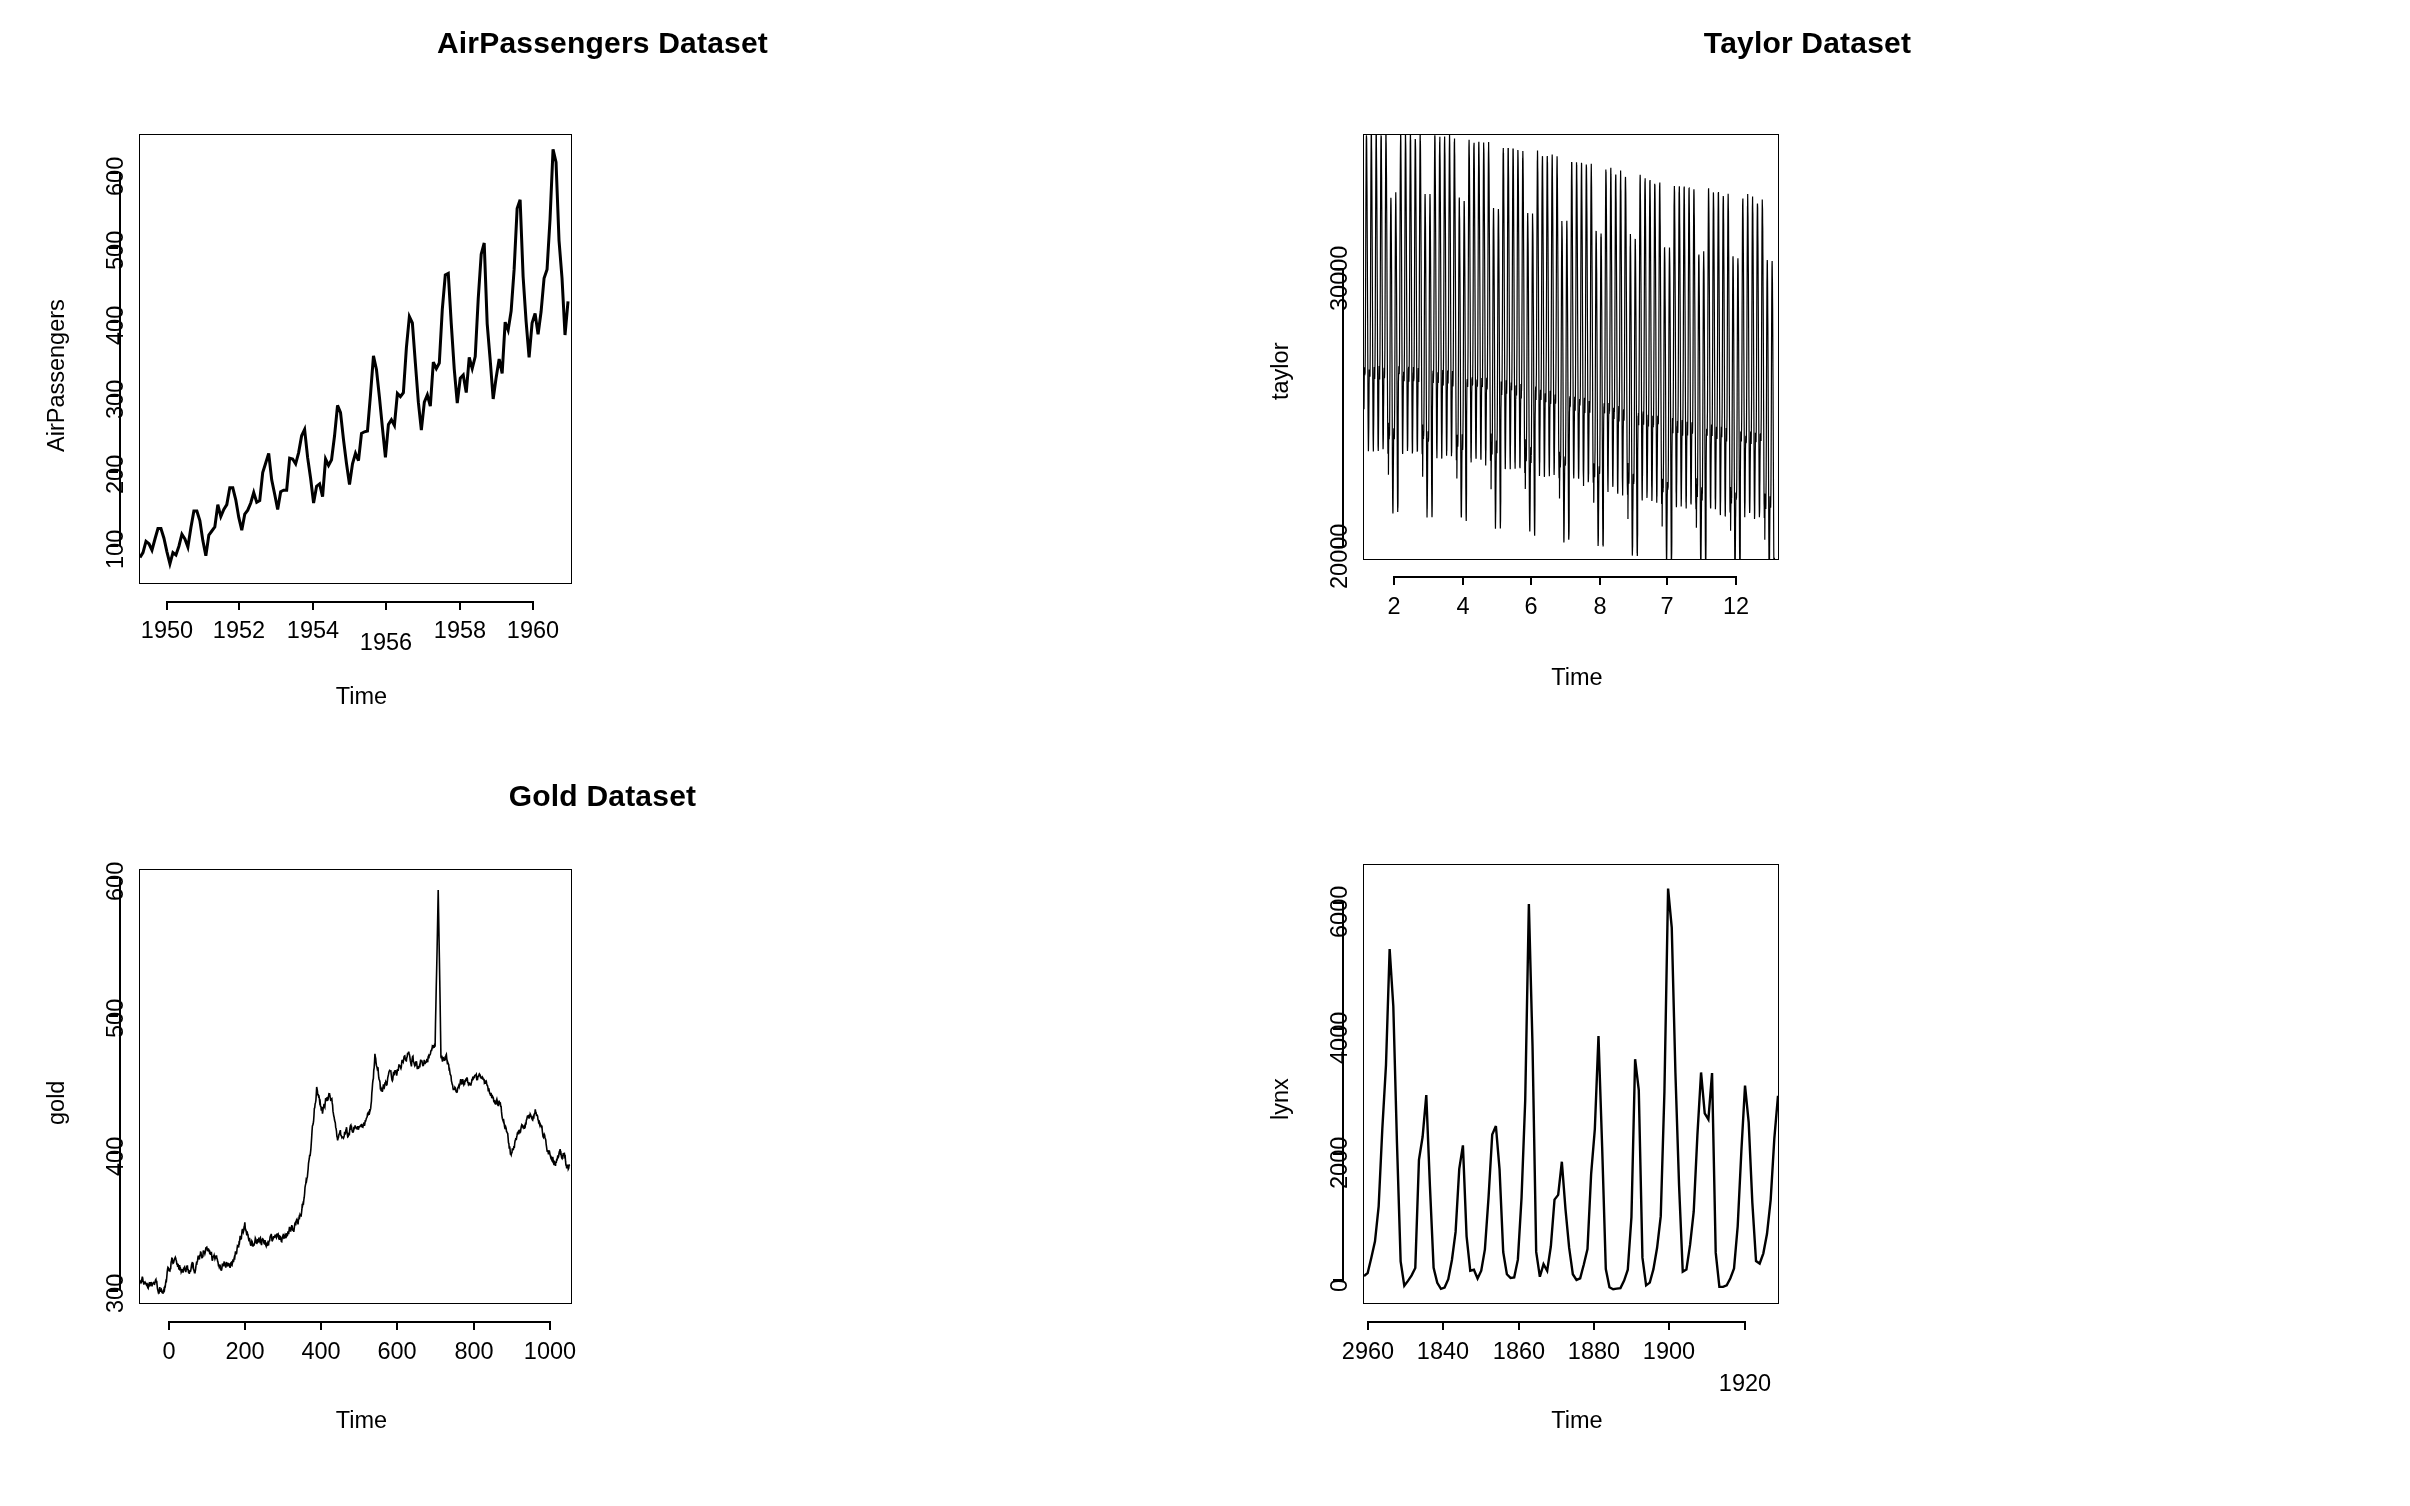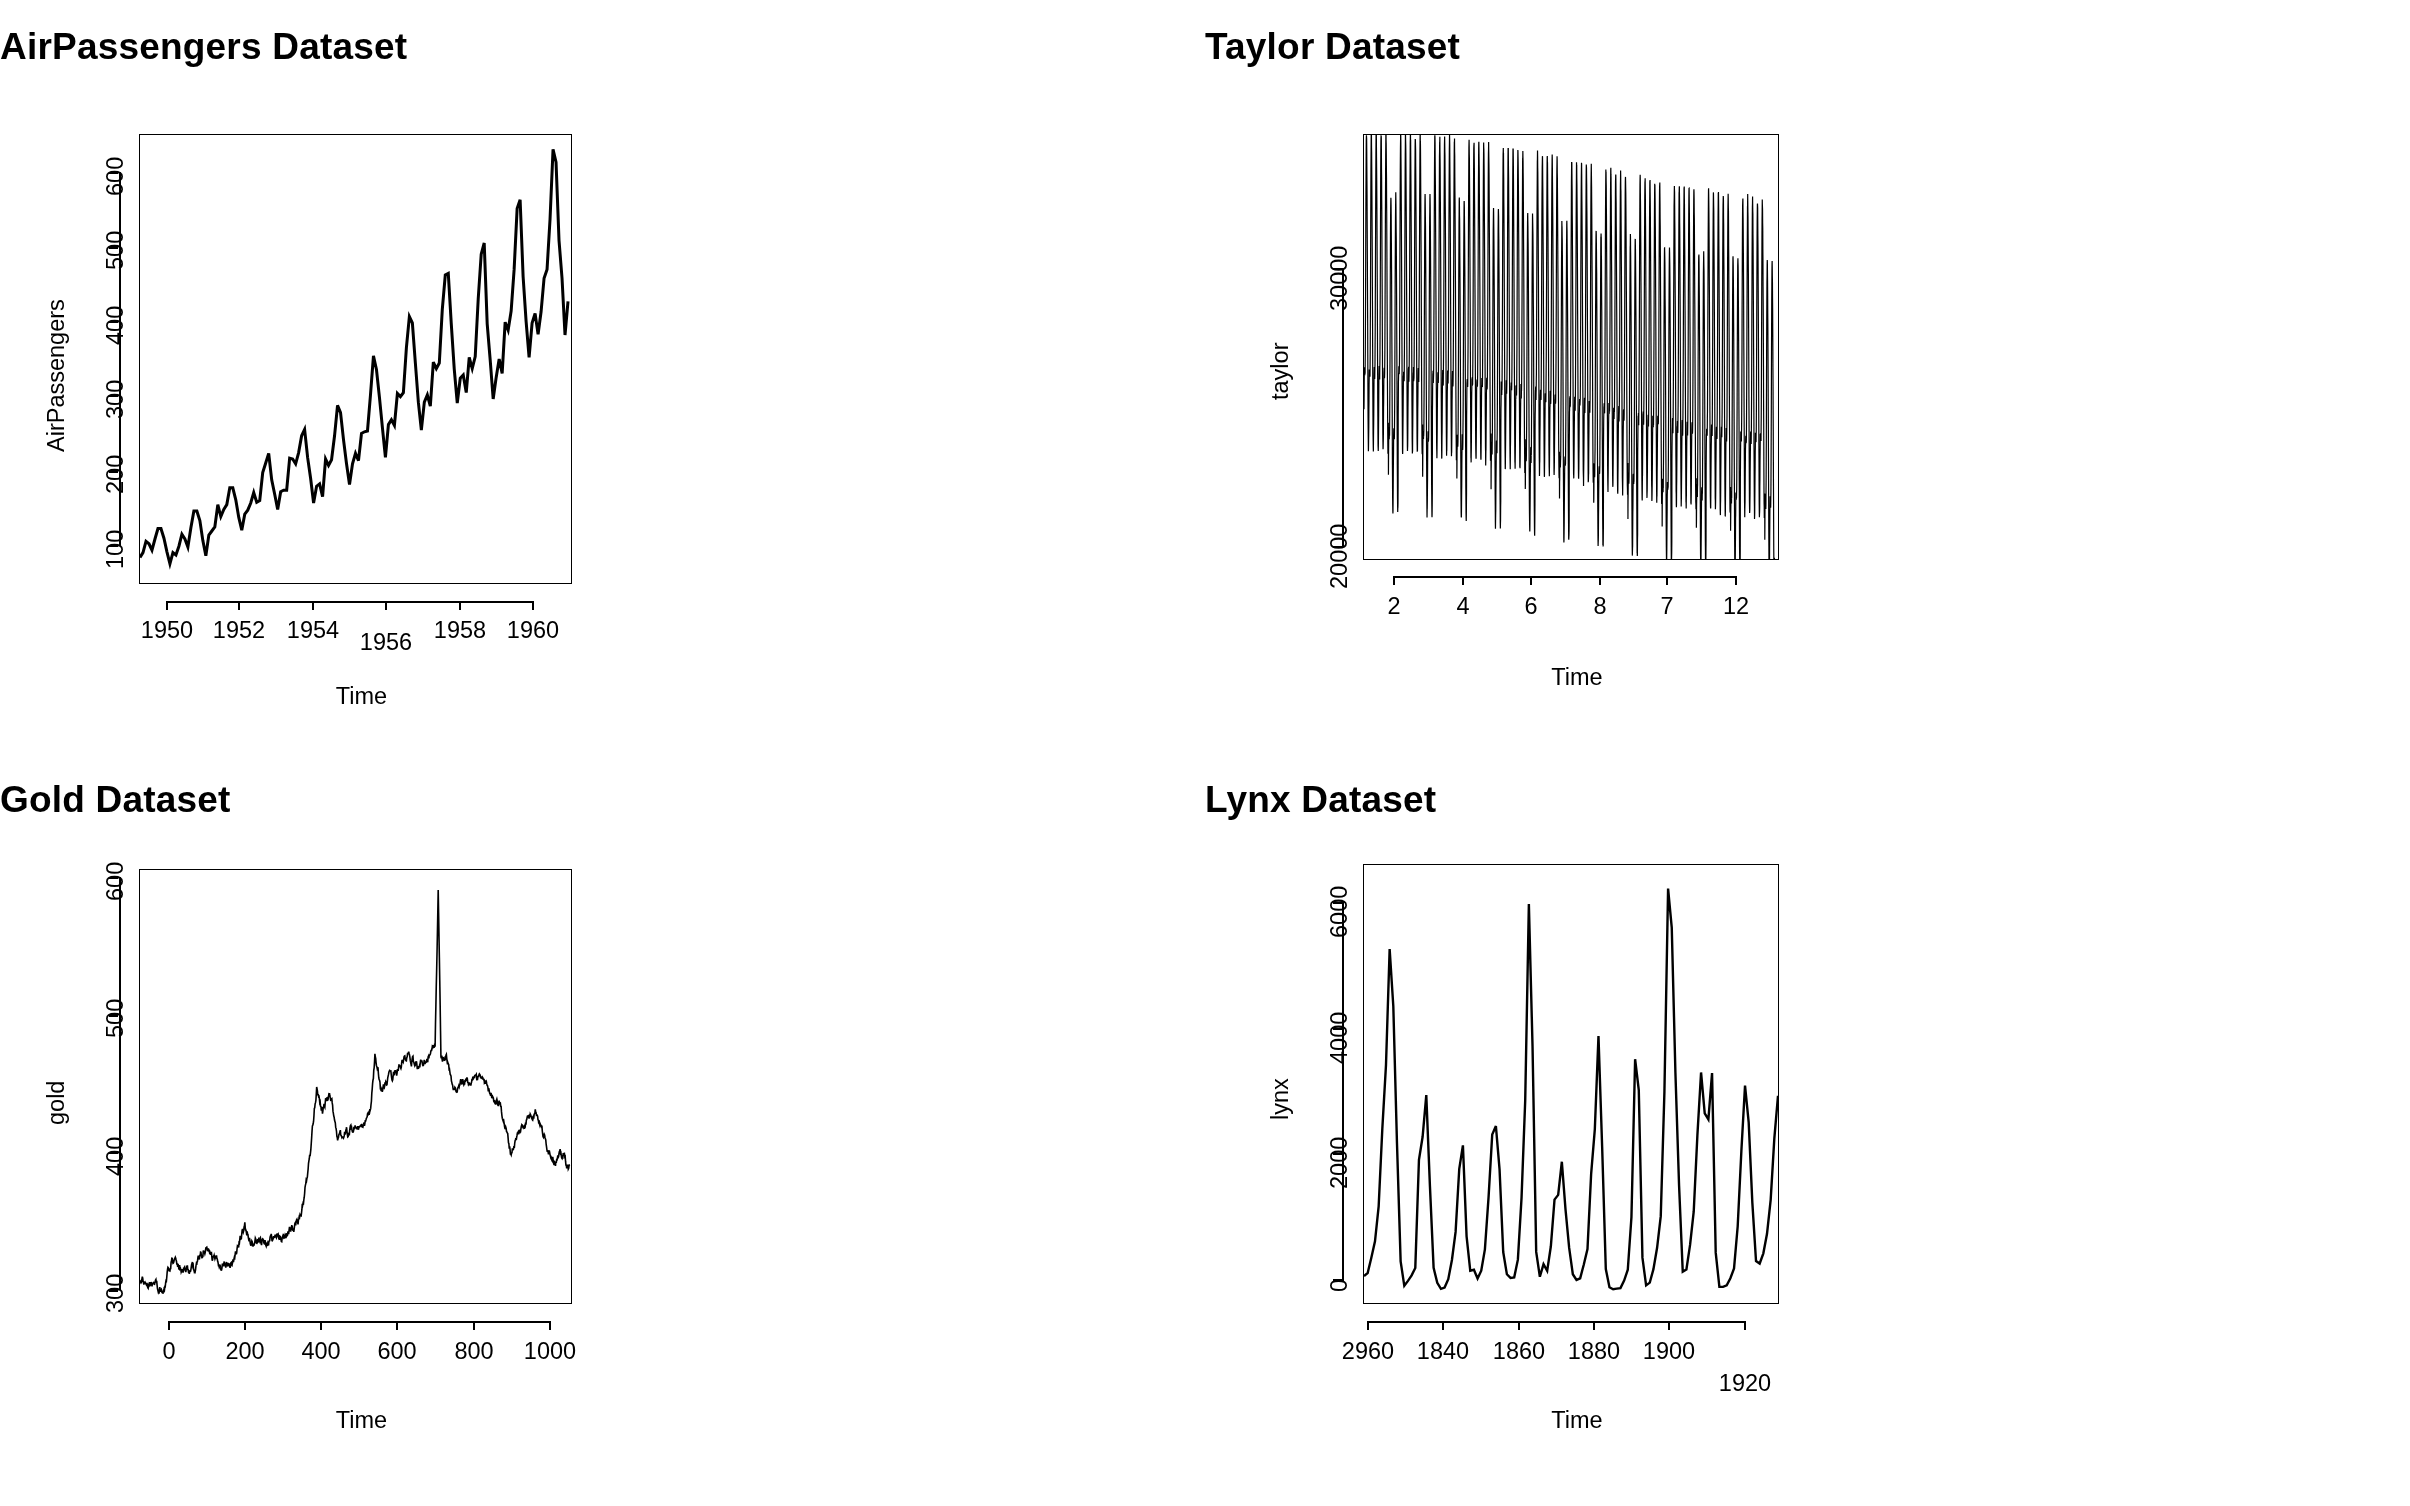--- a/index.html
+++ b/index.html
@@ -25,21 +25,22 @@
     position: relative;
     width: 1205px;
     height: 753px;
     box-sizing: border-box;
   }
   .panel-title {
     position: absolute;
     top: 26px;
     left: 0;
     width: 100%;
-    font-size: 37px;
+    text-align: center;
+    font-size: 30px;
     font-weight: bold;
     letter-spacing: 0.2px;
   }
   .plot-area {
     position: absolute;
     box-sizing: border-box;
     border: 1.9px solid #000;
     overflow: hidden;
   }
   .plot-area svg {
@@ -200,21 +201,20 @@
     <div class="tick-x" style="left:245px; top:585px;">200</div>
     <div class="tick-x" style="left:321px; top:585px;">400</div>
     <div class="tick-x" style="left:397px; top:585px;">600</div>
     <div class="tick-x" style="left:474px; top:585px;">800</div>
     <div class="tick-x" style="left:550px; top:585px;">1000</div>
 
     <div class="xlab" style="left:0; top:654px; width:723px;">Time</div>
   </div>
 
   <div class="panel">
-    <div class="panel-title">Lynx Dataset</div>
 
     <div class="plot-area" style="left:158px; top:111px; width:416px; height:440px;">
       <svg viewBox="0 0 1000 1000" preserveAspectRatio="none">
         <polyline id="lx-line" fill="none" stroke="#000" stroke-width="2.4" vector-effect="non-scaling-stroke" points="0.00,938.29 8.85,931.45 17.70,896.71 26.55,859.08 35.40,779.61 44.25,602.50 53.10,456.84 61.95,191.71 70.80,322.37 79.65,634.61 88.50,904.87 97.35,960.79 106.19,949.47 115.04,936.97 123.89,919.87 132.74,673.03 141.59,620.39 150.44,525.13 159.29,733.68 168.14,919.87 176.99,953.82 185.84,967.76 194.69,964.74 203.54,945.66 212.39,901.84 221.24,837.76 230.09,693.55 238.94,640.00 247.79,847.76 256.64,926.18 265.49,924.08 274.34,944.08 283.19,926.32 292.04,877.50 300.88,758.16 309.73,615.13 318.58,595.92 327.43,694.87 336.28,883.68 345.13,934.34 353.98,942.63 362.83,941.45 371.68,901.05 380.53,760.13 389.38,538.03 398.23,89.34 407.08,413.95 415.93,883.29 424.78,940.13 433.63,911.45 442.48,926.58 451.33,870.53 460.18,763.95 469.03,753.16 477.88,677.50 486.73,786.05 495.58,874.21 504.42,934.34 513.27,947.24 522.12,943.55 530.97,911.97 539.82,876.84 548.67,705.00 557.52,603.82 566.37,390.66 575.22,643.29 584.07,922.50 592.92,964.08 601.77,968.55 610.62,967.24 619.47,965.92 628.32,948.95 637.17,924.08 646.02,803.68 654.87,443.29 663.72,513.82 672.57,896.45 681.42,959.87 690.27,953.55 699.12,922.76 707.96,873.95 716.81,801.71 725.66,517.76 734.51,53.82 743.36,143.03 752.21,474.47 761.06,732.11 769.91,928.29 778.76,923.42 787.61,867.37 796.46,791.05 805.31,616.71 814.16,473.68 823.01,566.97 831.86,580.92 840.71,475.00 849.56,885.00 858.41,963.03 867.26,963.16 876.11,959.47 884.96,943.55 893.81,921.18 902.65,824.74 911.50,653.68 920.35,503.42 929.20,587.50 938.05,771.45 946.90,904.08 955.75,909.87 964.60,886.58 973.45,842.11 982.30,764.47 991.15,624.08 1000.00,526.84"></polyline>
       </svg>
     </div>
 
     <div class="axis-line" style="left:137px; top:149px; width:1.9px; height:379px;"></div>
     <div class="tick-mark" style="left:128px; top:526px; width:9.4px; height:1.9px;"></div>
     <div class="tick-mark" style="left:128px; top:400px; width:9.4px; height:1.9px;"></div>

